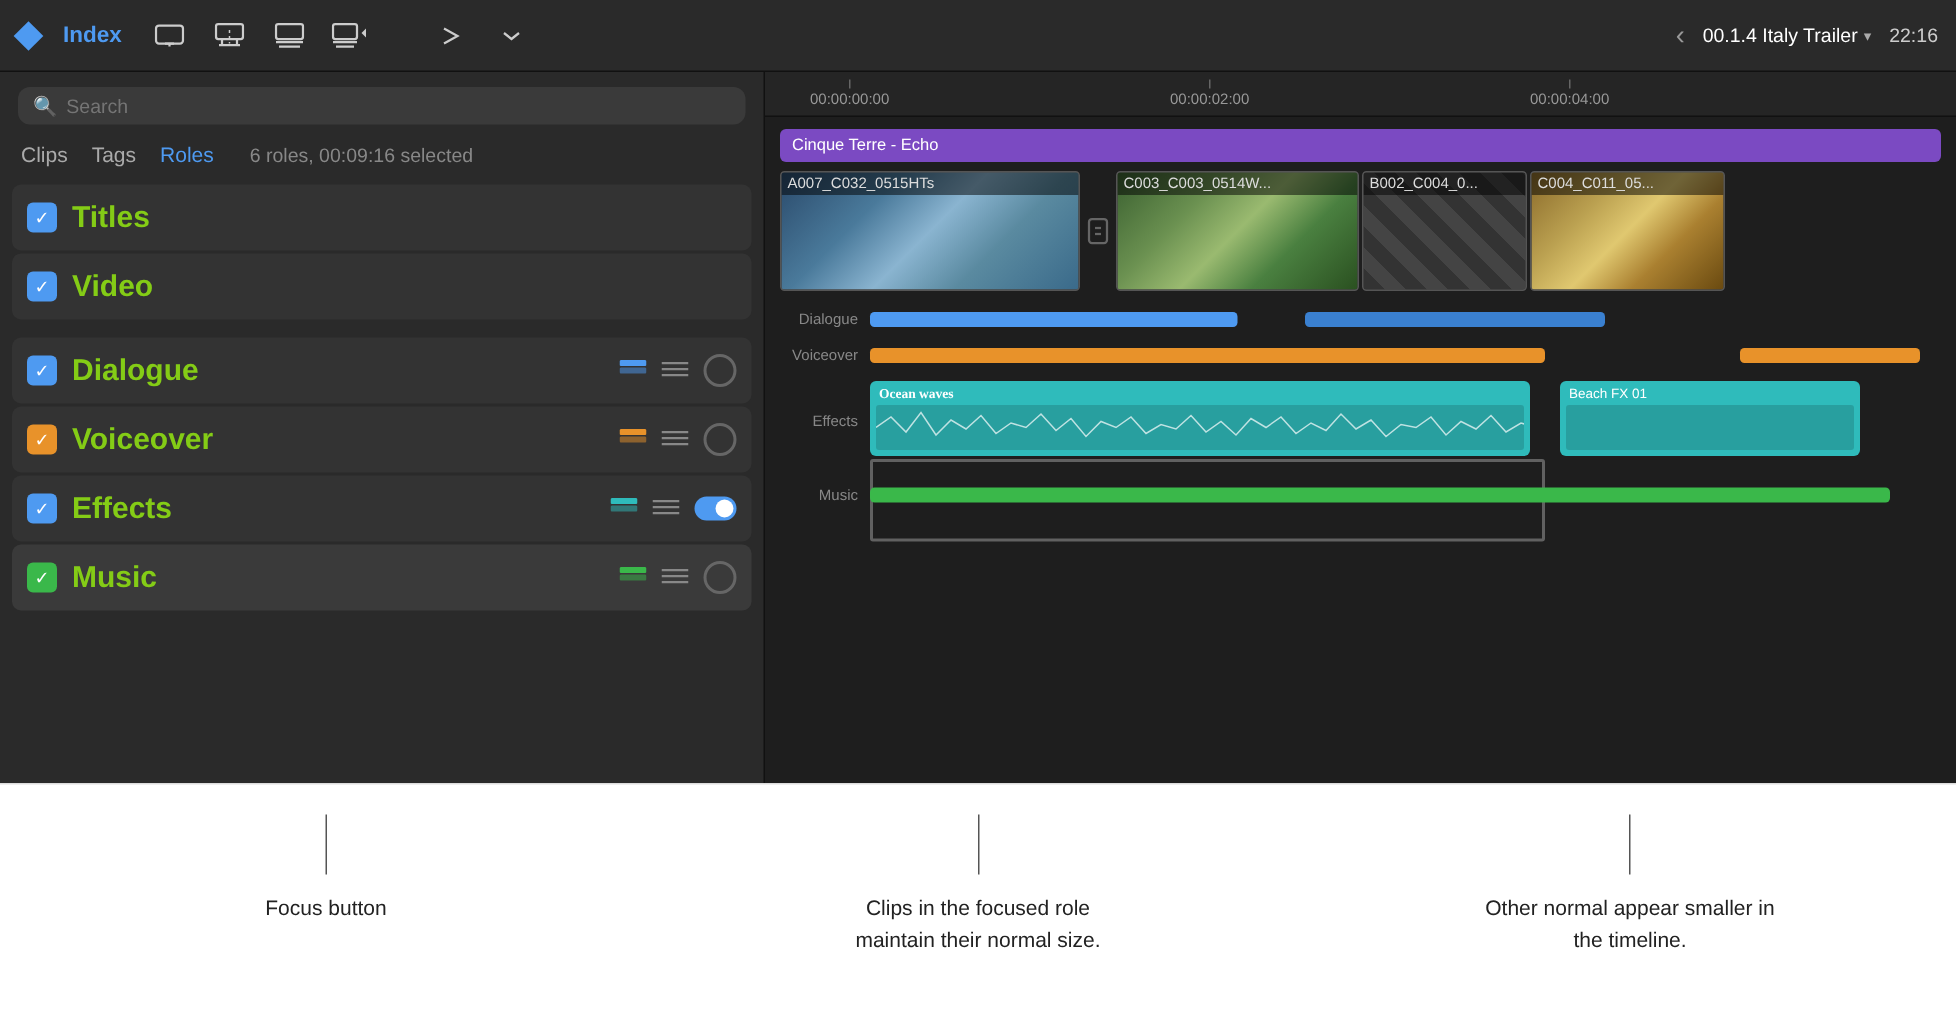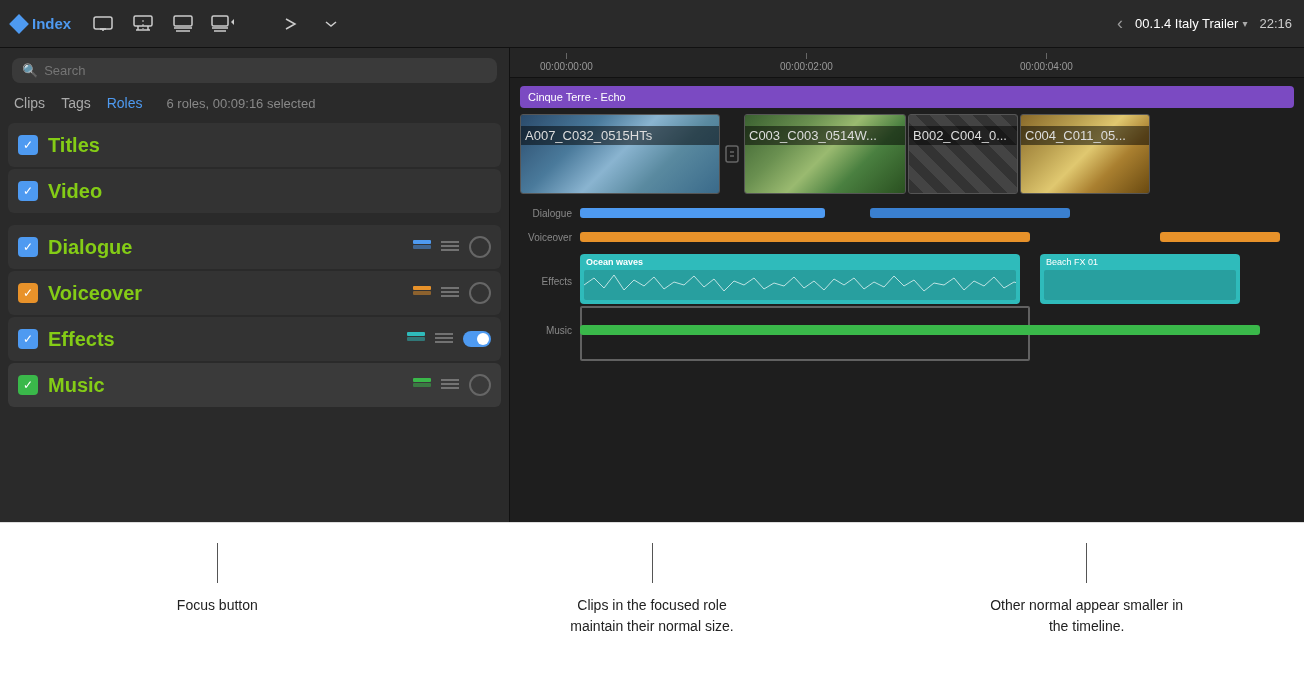--- a/index.html
+++ b/index.html
@@ -17,21 +17,21 @@
       display: flex;
       align-items: center;
       background: #2a2a2a;
       height: 48px;
       border-bottom: 1px solid #111;
       padding: 0 12px;
     }
     .index-btn {
       display: flex;
       align-items: center;
-      gap: 6px;
+      gap: 16px;
       color: #4e9af1;
       font-size: 15px;
       font-weight: 600;
       cursor: pointer;
       margin-right: 16px;
     }
     .diamond-icon {
       width: 14px;
       height: 14px;
       background: #4e9af1;
@@ -302,33 +302,32 @@
       background: #3a3a3a;
       border: 1px solid #555;
       border-radius: 3px;
       overflow: hidden;
       display: flex;
       flex-direction: column;
       position: relative;
       flex-shrink: 0;
     }
     .clip-label {
-      font-size: 13px;
+      font-size: 10px;
       color: #ddd;
       padding: 2px 4px;
       white-space: nowrap;
       overflow: hidden;
       text-overflow: ellipsis;
       position: absolute;
       top: 0;
       left: 0;
       right: 0;
       background: rgba(0,0,0,0.5);
       z-index: 2;
-      margin-top: 11px;
     }
     .clip-thumb {
       width: 100%;
       height: 100%;
       position: absolute;
       top: 0; left: 0;
     }
     
     .clip-thumb-a007 {
       background: linear-gradient(135deg, #2a4a6b 0%, #4a7a9b 30%, #8ab4d0 50%, #5a8aa0 70%, #3a6a8a 100%);
@@ -651,21 +650,21 @@
         <div style="position:relative; flex:1; height:14px;">
           <div class="track-bar orange" style="position:absolute; left:0; width:450px; height:10px; top:2px;"></div>
           <div class="track-bar orange" style="position:absolute; left:580px; width:120px; height:10px; top:2px;"></div>
         </div>
       </div>
 
       <div class="audio-track-row" style="top: 176px; left: 0;">
         <span class="track-label">Effects</span>
         <div style="position:relative; flex:1; height:55px;">
 
-          <div style="position:absolute; left:0; width:440px; height:50px; background:#2fbbbb; border-radius:4px; overflow:hidden;">
+          <div style="position:absolute; left:0; width:440px; height:50px; background:#2fbbbb; border-radius:4px; overflow:hidden;font-family:Liberation Serif, serif;">
             <div style="font-size:9px; color:#fff; padding:3px 6px; font-weight:600;">Ocean waves</div>
             <div style="height:30px; background: rgba(0,0,0,0.15); margin: 0 4px 4px; border-radius:2px; overflow:hidden;">
               <svg width="100%" height="30" preserveAspectRatio="none">
                 <polyline points="0,15 10,8 20,18 30,5 40,20 50,10 60,16 70,7 80,19 90,12 100,15 110,6 120,17 130,9 140,21 150,11 160,15 170,8 180,19 190,13 200,16 210,7 220,18 230,11 240,20 250,9 260,15 270,8 280,19 290,12 300,17 310,6 320,16 330,10 340,21 350,13 360,15 370,8 380,20 390,11 400,16 410,7 420,18 430,12 440,15" stroke="rgba(255,255,255,0.7)" stroke-width="1" fill="none"></polyline>
               </svg>
             </div>
           </div>
 
           <div style="position:absolute; left:460px; width:200px; height:50px; background:#2fbbbb; border-radius:4px; overflow:hidden;">
             <div style="font-size:9px; color:#fff; padding:3px 6px; font-weight:400;">Beach FX 01</div>

